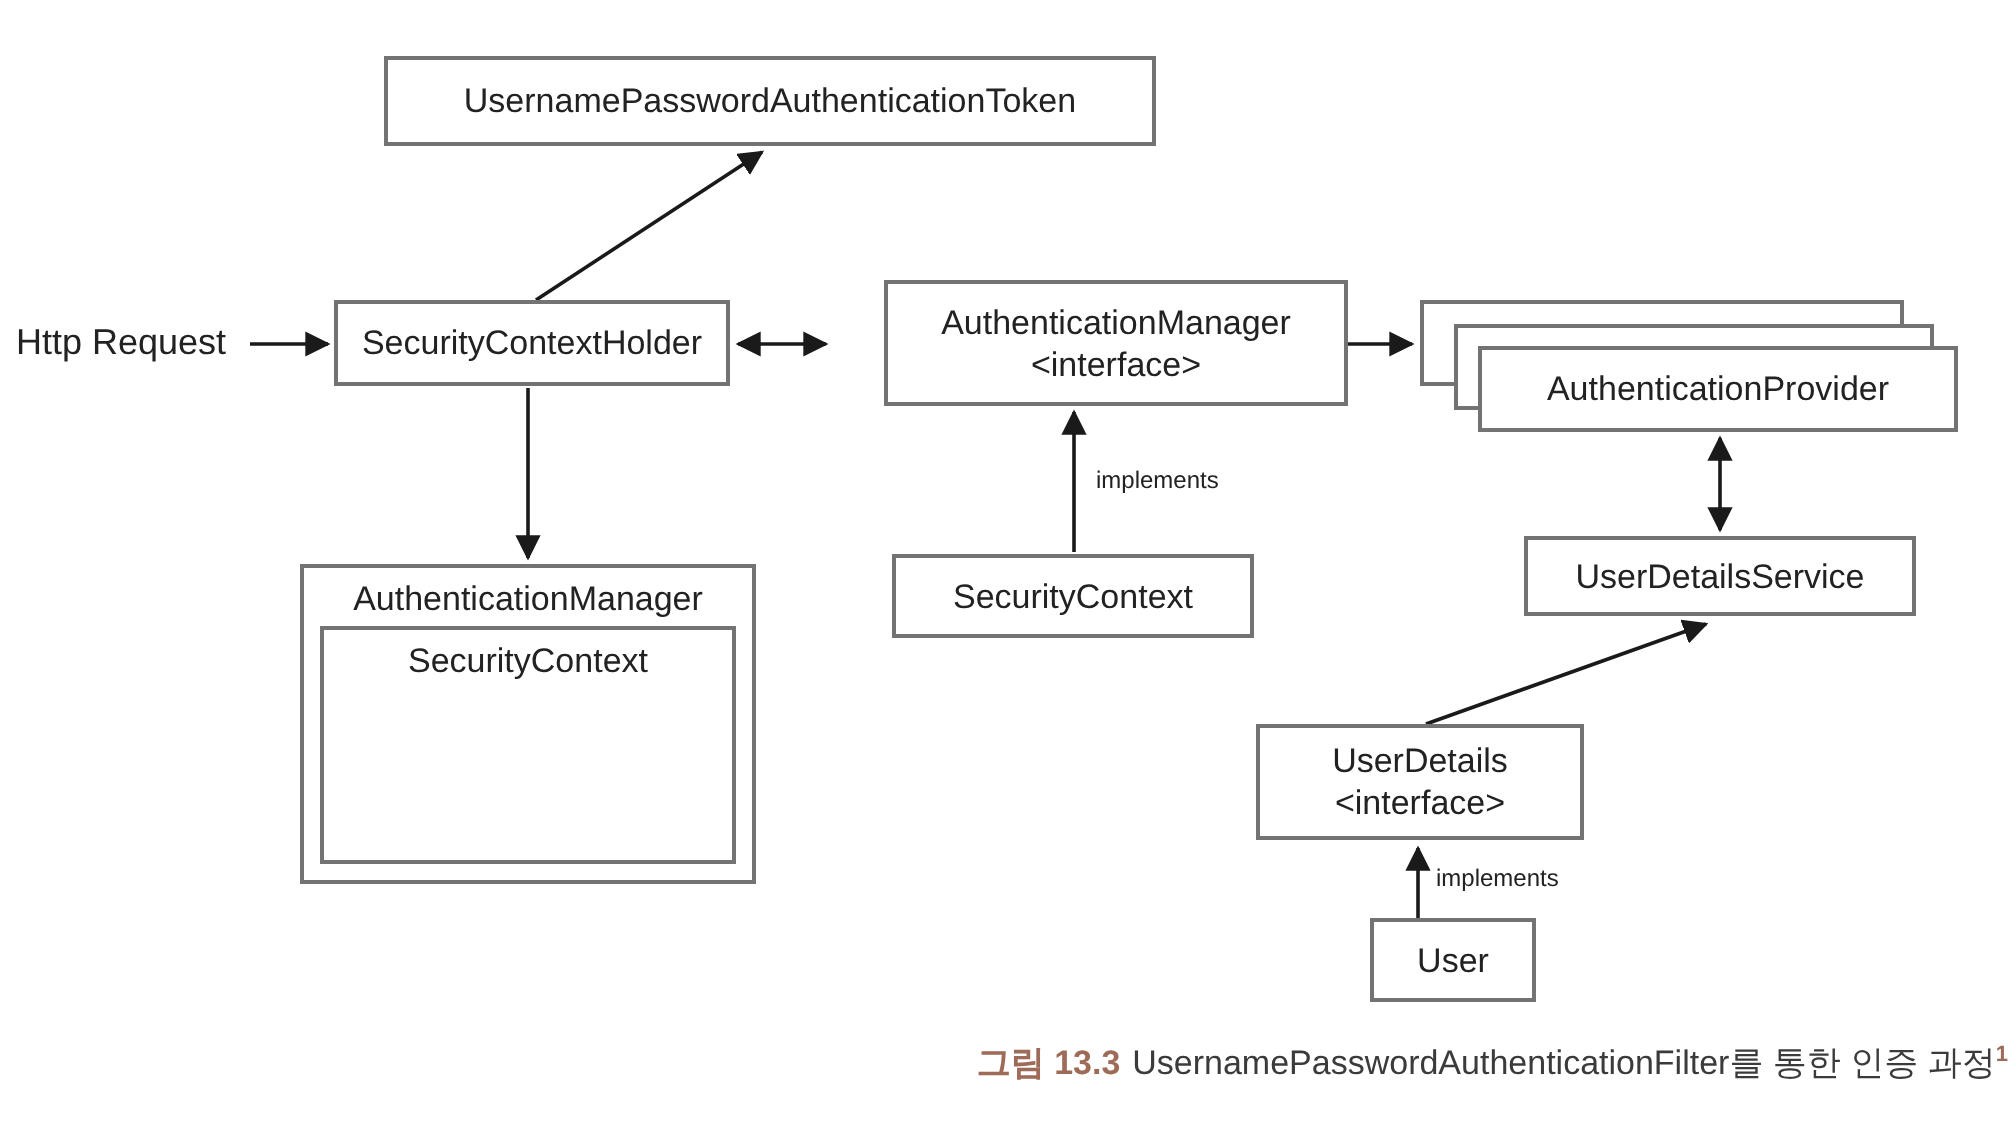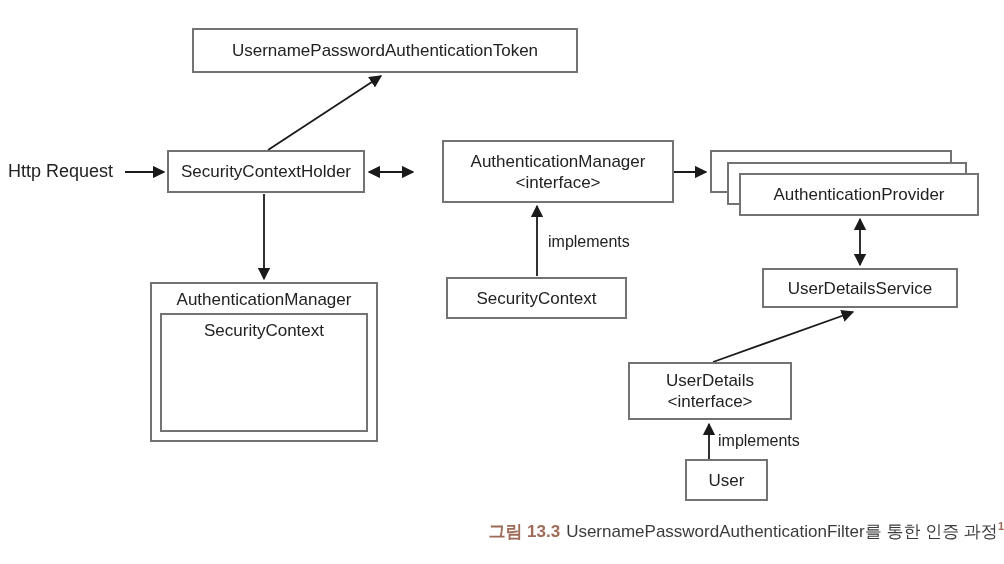--- a/index.html
+++ b/index.html
@@ -36,21 +36,21 @@
     line-height: 21px;
     text-align: center;
     white-space: nowrap;
   }
   .node.top-label {
     justify-content: flex-start;
     padding-top: 5px;
   }
   .freetext {
     position: absolute;
-    font-size: 16px;
+    font-size: 12px;
     color: #222222;
     white-space: nowrap;
   }
   .http-label {
     font-size: 18px;
   }
   .caption {
     position: absolute;
     left: 0;
     right: 0;

